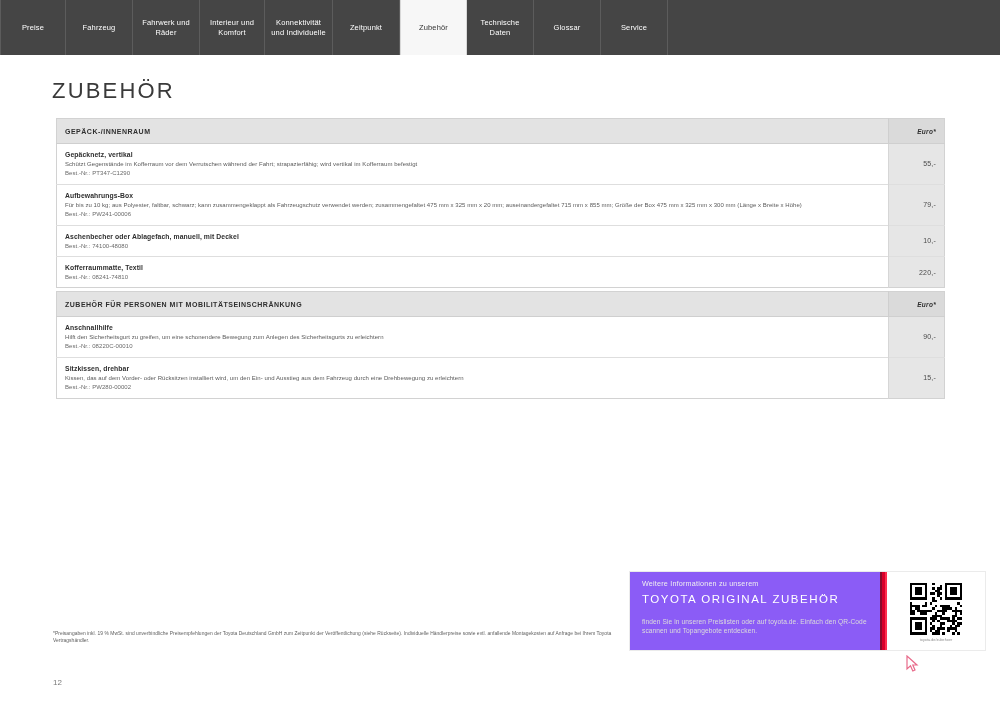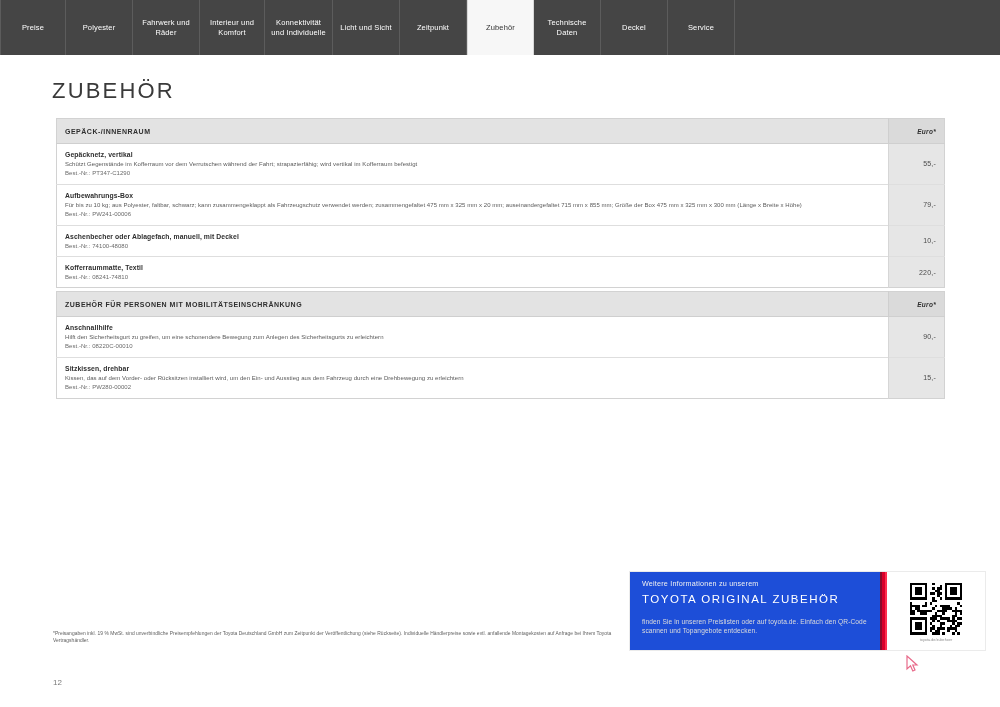--- a/index.html
+++ b/index.html
@@ -135,21 +135,21 @@
   .promo{
     position:absolute;
     left:630px;top:572px;
     width:355px;height:78px;
     background:#ffffff;
     display:flex;
     box-shadow:0 0 0 1px #ebebeb;
   }
   .promo-dark{
     width:250px;
-    background:#1d4ed8;
+    background:#8b5cf6;
     color:#ffffff;
     padding:7px 10px 6px 12px;
     box-sizing:border-box;
     position:relative;
   }
   .promo-stripe{
     width:7px;
     background:linear-gradient(to right,#8a0b2a 0 2px,#d8002a 2px 5px,#ff2d4d 5px 7px);
   }
   .promo-kicker{
@@ -224,45 +224,42 @@
   }
 </style>
 </head>
 <body>
 
 <div class="topnav">
   <div class="nav-tab" style="width:66px">
     <span class="nav-label">Preise</span>
   </div>
   <div class="nav-tab" style="width:67px">
-    <span class="nav-label">Polyester</span>
+    <span class="nav-label">Fahrzeug</span>
   </div>
   <div class="nav-tab" style="width:67px">
     <span class="nav-label">Fahrwerk und Räder</span>
   </div>
   <div class="nav-tab" style="width:65px">
     <span class="nav-label">Interieur und Komfort</span>
   </div>
   <div class="nav-tab" style="width:68px">
     <span class="nav-label">Konnektivität und Individuelle</span>
   </div>
   <div class="nav-tab" style="width:67px">
-    <span class="nav-label">Licht und Sicht</span>
-  </div>
-  <div class="nav-tab" style="width:67px">
     <span class="nav-label">Zeitpunkt</span>
   </div>
   <div class="nav-tab active" style="width:67px">
     <span class="nav-label">Zubehör</span>
   </div>
   <div class="nav-tab" style="width:67px">
     <span class="nav-label">Technische Daten</span>
   </div>
   <div class="nav-tab" style="width:67px">
-    <span class="nav-label">Deckel</span>
+    <span class="nav-label">Glossar</span>
   </div>
   <div class="nav-tab" style="width:67px">
     <span class="nav-label">Service</span>
   </div>
 </div>
 
 <div class="page-title">ZUBEHÖR</div>
 
 <div class="table-wrap" id="table-1">
   <table class="acc">

